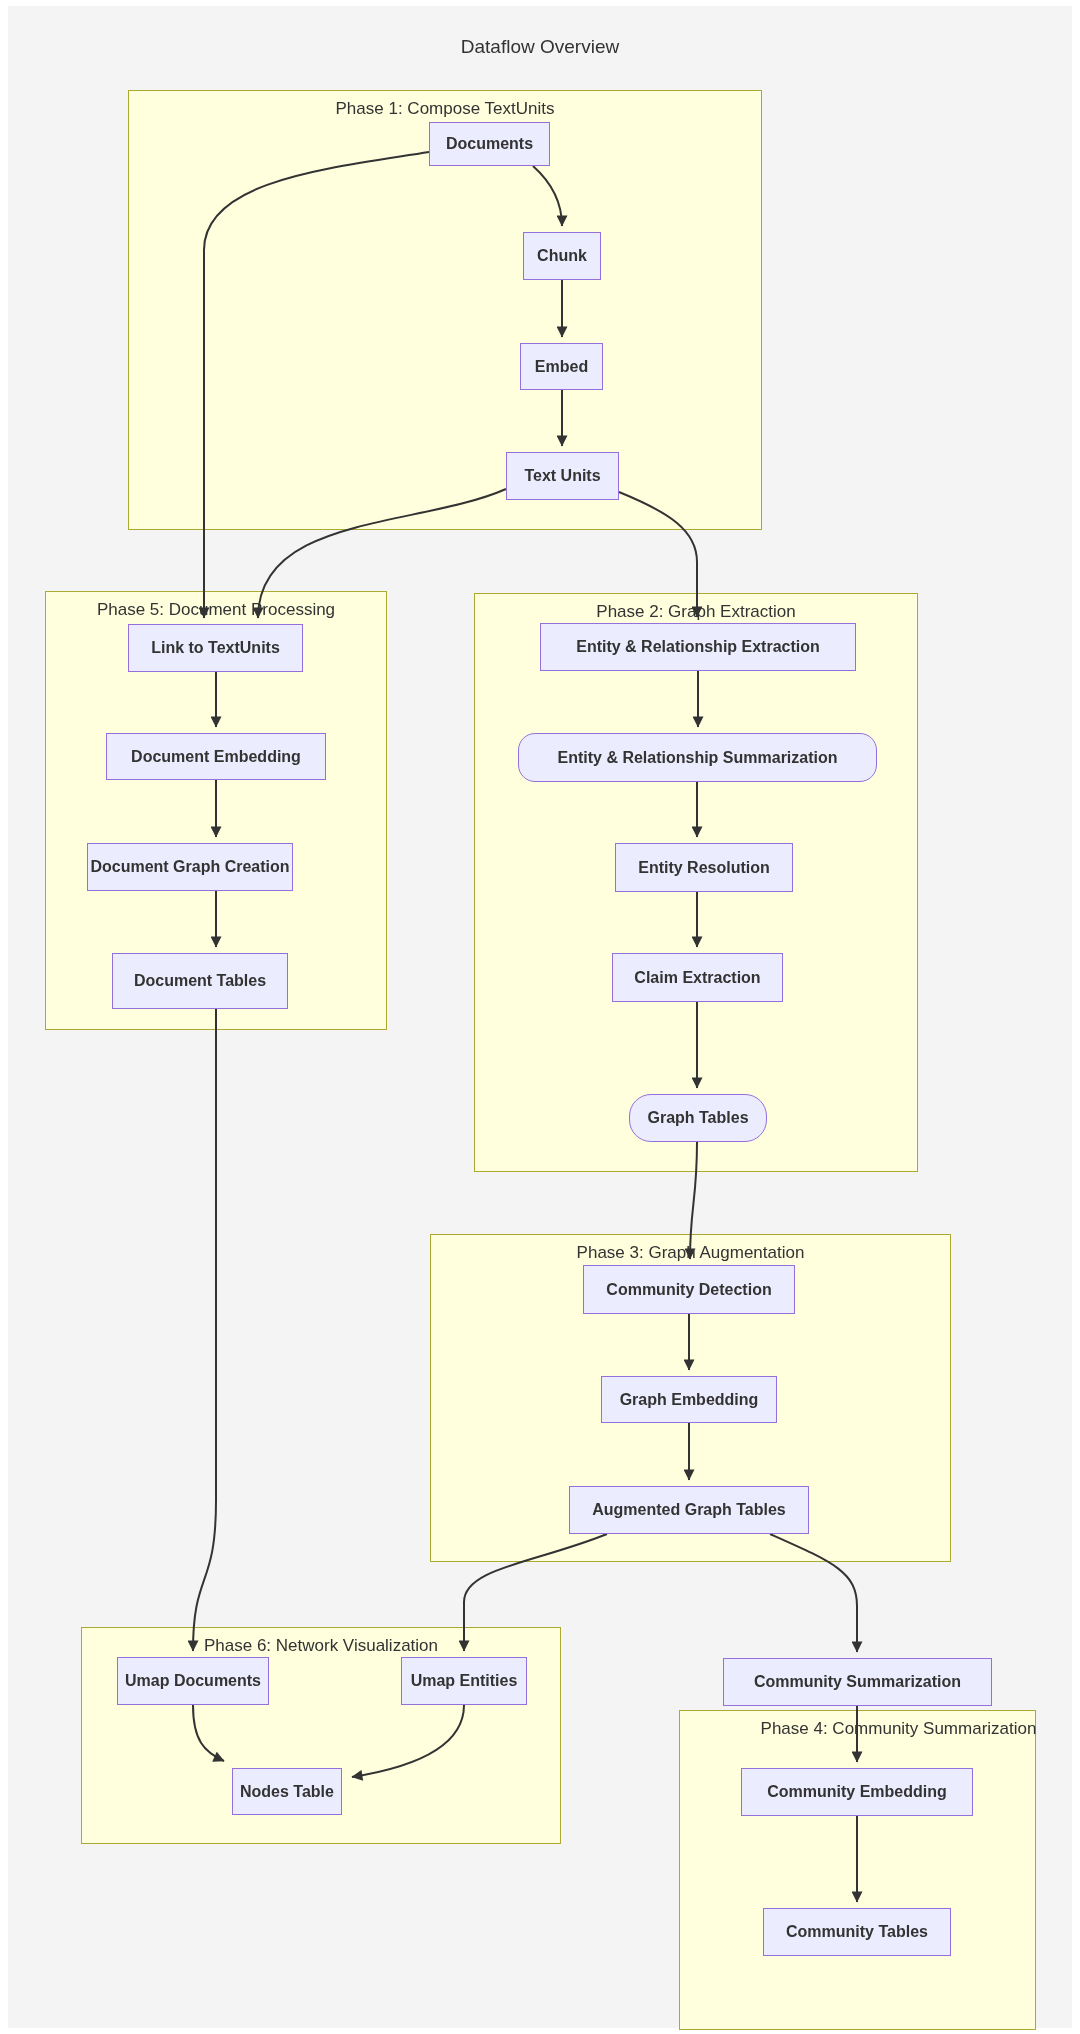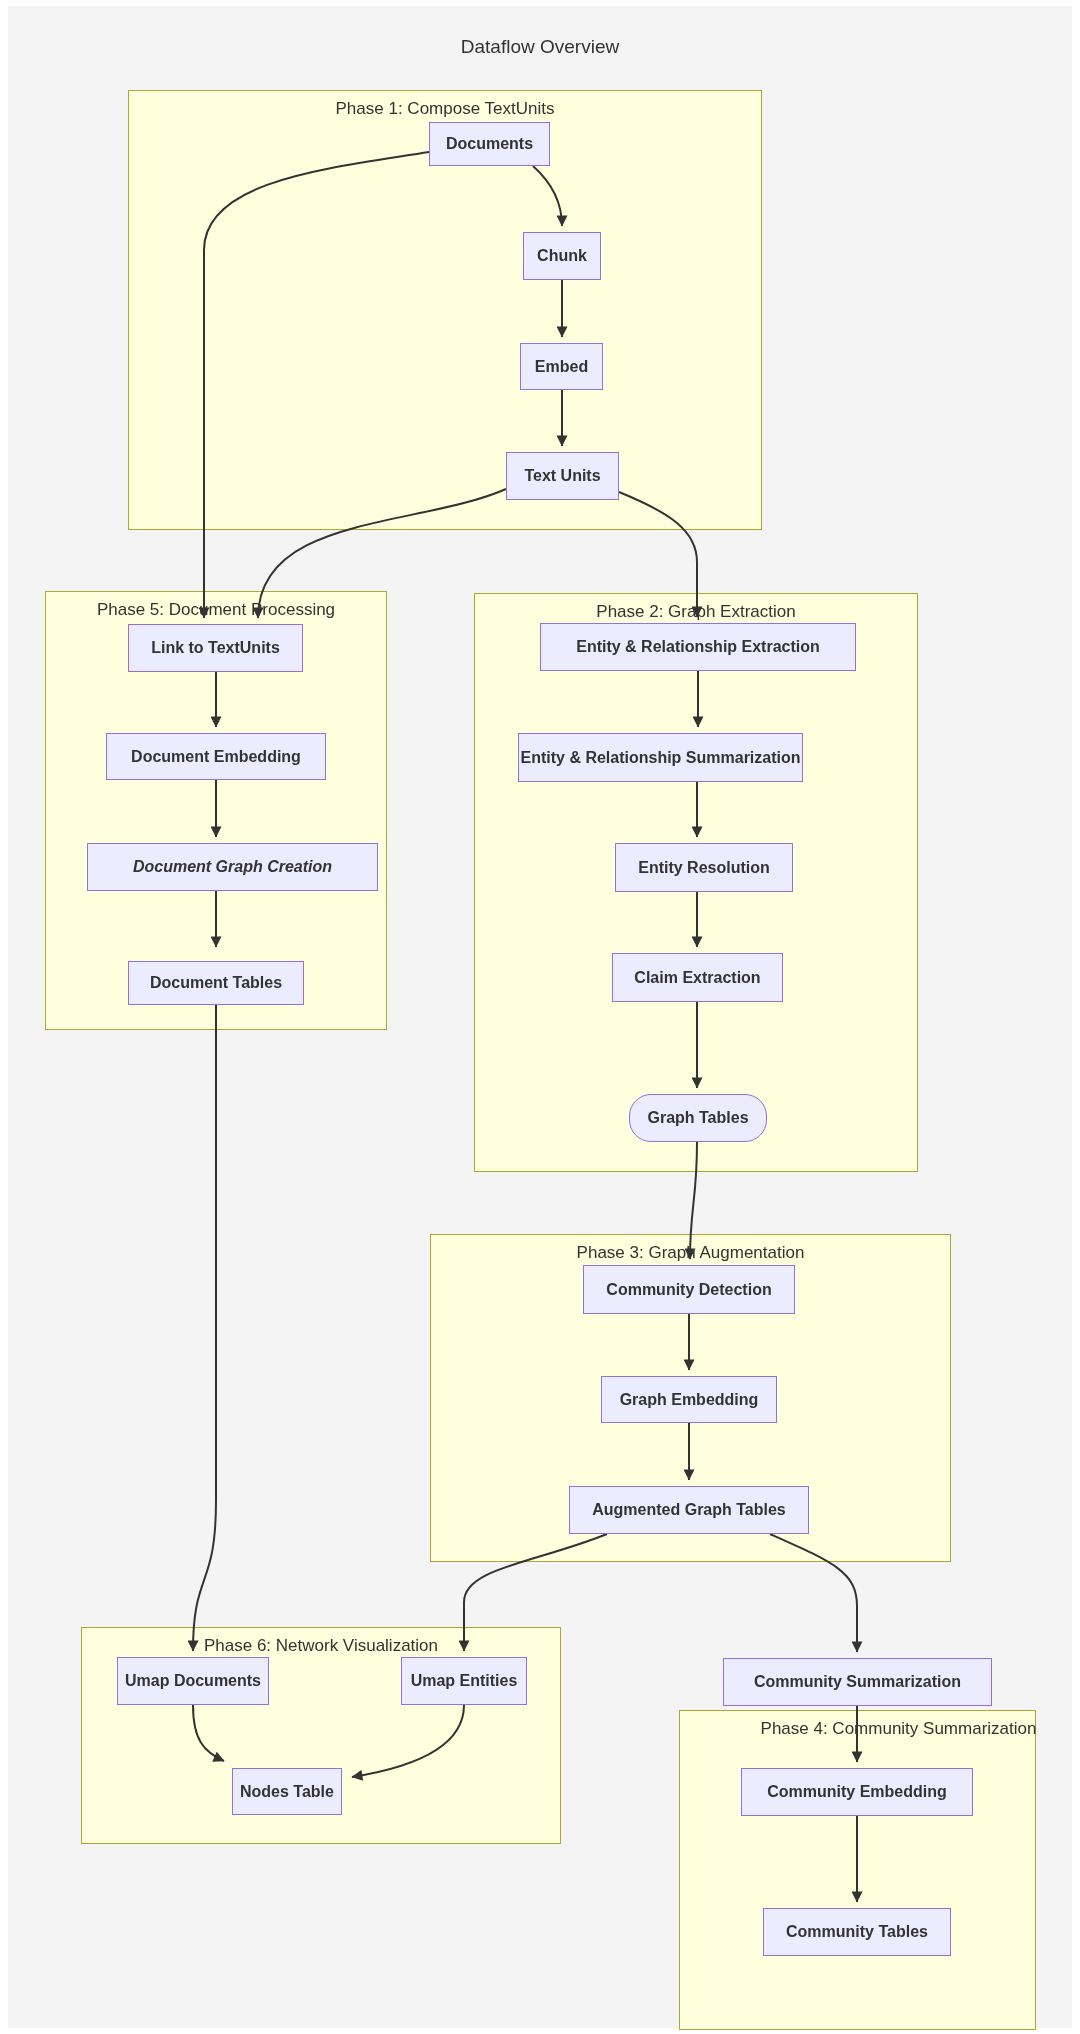--- a/index.html
+++ b/index.html
@@ -78,25 +78,25 @@
     <path class="edge" marker-end="url(#arrow)" d="M 857,1816 L 857,1902"></path>
   </svg>
 
   <div class="node" style="left:429px;top:122px;width:121px;height:44px;text-align:center;">Documents</div>
   <div class="node" style="left:523px;top:232px;width:78px;height:48px;">Chunk</div>
   <div class="node" style="left:520px;top:343px;width:83px;height:47px;">Embed</div>
   <div class="node" style="left:506px;top:452px;width:113px;height:48px;">Text Units</div>
 
   <div class="node" style="left:128px;top:624px;width:175px;height:48px;">Link to TextUnits</div>
   <div class="node" style="left:106px;top:733px;width:220px;height:47px;">Document Embedding</div>
-  <div class="node" style="left:87px;top:843px;width:291px;height:48px;font-style:italic;">Document Graph Creation</div>
-  <div class="node" style="left:128px;top:953px;width:176px;height:44px;margin-top:8px;">Document Tables</div>
+  <div class="node" style="left:87px;top:843px;width:206px;height:48px;">Document Graph Creation</div>
+  <div class="node" style="left:112px;top:953px;width:176px;height:56px;">Document Tables</div>
 
   <div class="node" style="left:540px;top:623px;width:316px;height:48px;">Entity &amp; Relationship Extraction</div>
-  <div class="node" style="left:518px;top:733px;width:285px;height:49px;">Entity &amp; Relationship Summarization</div>
+  <div class="node" style="left:518px;top:733px;width:359px;height:49px;border-radius:17px;">Entity &amp; Relationship Summarization</div>
   <div class="node" style="left:608px;top:843px;width:178px;height:49px;margin-left:7px;">Entity Resolution</div>
   <div class="node" style="left:612px;top:953px;width:171px;height:49px;">Claim Extraction</div>
   <div class="node" style="left:629px;top:1094px;width:138px;height:48px;border-radius:22px;">Graph Tables</div>
 
   <div class="node" style="left:583px;top:1265px;width:212px;height:49px;">Community Detection</div>
   <div class="node" style="left:601px;top:1376px;width:176px;height:47px;">Graph Embedding</div>
   <div class="node" style="left:569px;top:1486px;width:240px;height:48px;">Augmented Graph Tables</div>
 
   <div class="node" style="left:117px;top:1657px;width:152px;height:48px;">Umap Documents</div>
   <div class="node" style="left:401px;top:1657px;width:126px;height:48px;">Umap Entities</div>

